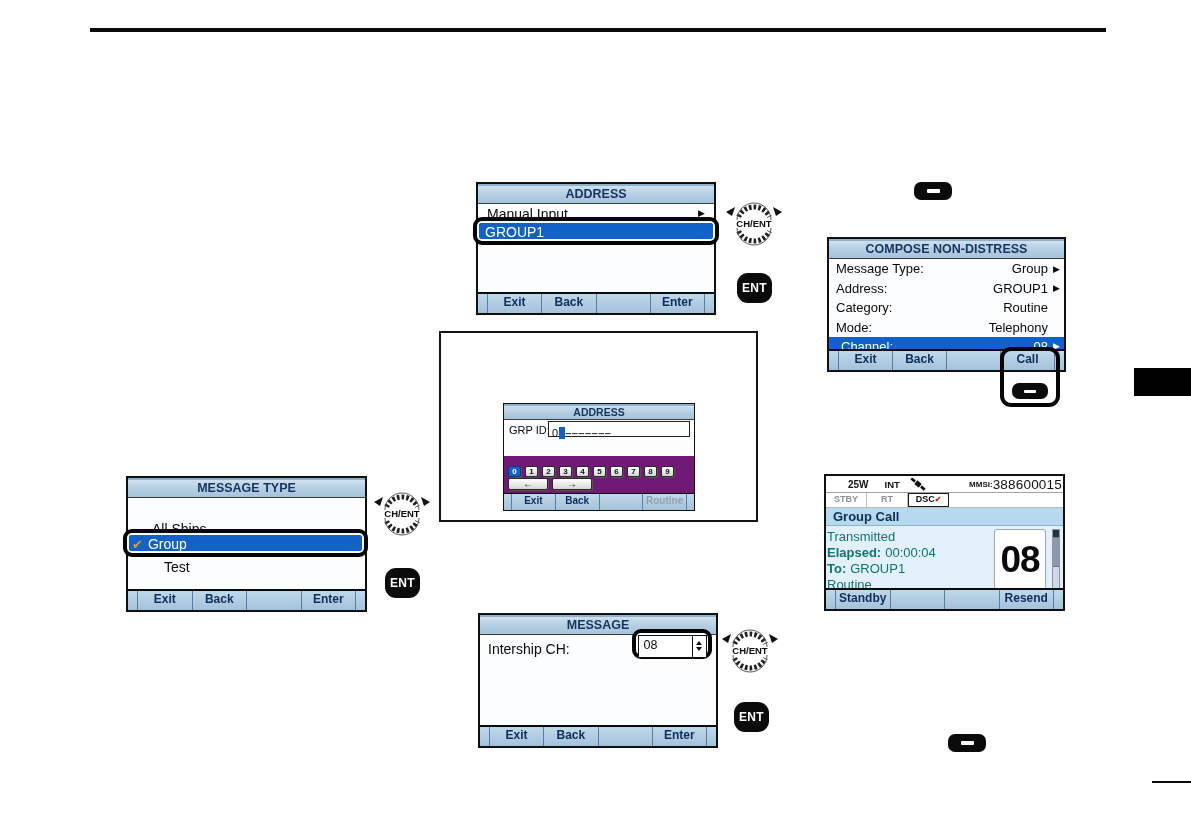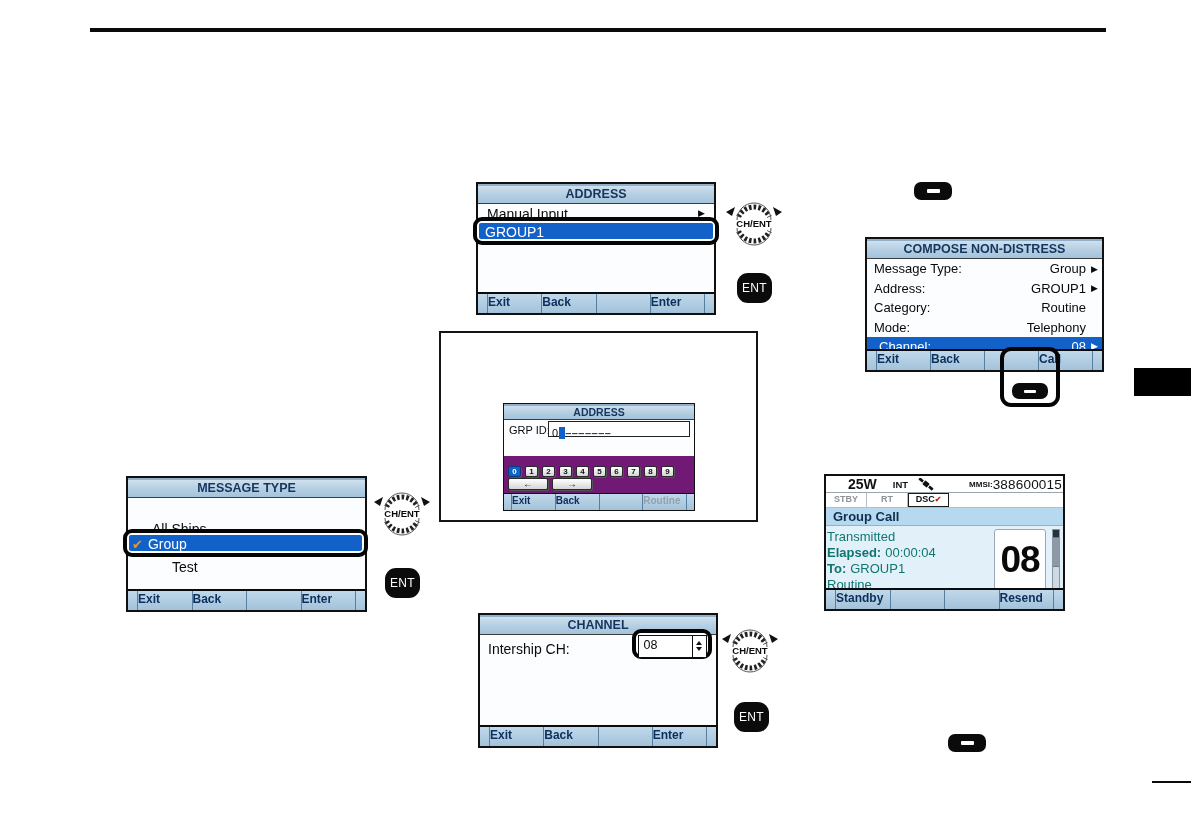--- a/index.html
+++ b/index.html
@@ -15,21 +15,21 @@
     height:19px;background:linear-gradient(#d6e4f0 0%,#b5cfe3 55%,#a4c3db 100%);
     border-bottom:1.5px solid #3d3d3d;box-shadow:inset 0 2px 0 #8fb0c8;
     text-align:center;font-weight:bold;font-size:12.5px;line-height:20px;color:#15355e;
   }
   .skbar{
     position:absolute;left:0;right:0;bottom:0;height:19px;display:flex;
     background:linear-gradient(#c0d8ea 0%,#a3c2da 100%);border-top:2px solid #0a0a0a;
   }
   .skbar .pad{width:9px;}
   .skbar .sk{
-    flex:1;border-left:1px solid #567f9e;text-align:left;
+    flex:1;border-left:1px solid #567f9e;text-align:center;
     font-weight:bold;font-size:12px;line-height:17px;color:#0c2f5c;
     white-space:nowrap;overflow:hidden;
   }
   .skbar .endpad{width:9px;border-left:1px solid #567f9e;}
   .skbar.small{height:16px;border-top:1.5px solid #0a0a0a;}
   .skbar.small .sk{font-size:10px;line-height:14px;}
   .skbar.small .pad,.skbar.small .endpad{width:7px;}
   .sk.disabled{color:#93a1ad;}
 
   .listrow{position:absolute;left:0;right:0;height:18px;font-size:14px;color:#0a0a0a;padding-left:9px;}
@@ -64,21 +64,21 @@
   .gline{font-size:13px;line-height:16px;color:#0f766e;padding-left:1px;white-space:nowrap;}
   .gline b{margin-right:4px;}
 
   
   .pill{position:absolute;background:#0b0b0b;border-radius:7px;display:flex;align-items:center;justify-content:center;}
   .pill .dash{width:13px;height:3.5px;background:#ffffff;border-radius:1px;}
 
   
   .entbtn{
     position:absolute;width:35px;height:30px;background:#0b0b0b;border-radius:11px;
-    color:#ffffff;font-weight:normal;font-size:12px;display:flex;align-items:center;justify-content:center;
+    color:#ffffff;font-weight:bold;font-size:12px;display:flex;align-items:center;justify-content:center;
     letter-spacing:.3px;
   }
 
   
   .key{
     display:inline-block;width:13px;height:11px;margin-right:4px;box-sizing:border-box;
     background:linear-gradient(#ffffff,#d5d5d5);border:1px solid #2a2a2a;border-radius:2px;
     box-shadow:1px 1px 0 #555;font-size:8px;font-weight:bold;line-height:10px;text-align:center;color:#111;
   }
   .key.sel{background:#1161c9;color:#fff;border-color:#0a3a7a;}
@@ -137,21 +137,21 @@
   <polygon points="1,16 10,11 7,20" fill="#111"></polygon>
   <polygon points="57,16 48,11 51,20" fill="#111"></polygon>
   <text x="29" y="31" text-anchor="middle" font-family="Liberation Sans,sans-serif" font-size="9.5" font-weight="bold" fill="#0a0a0a">CH/ENT</text>
 </svg>
 <div class="entbtn" style="left:737px;top:273px;">ENT</div>
 
 <div class="pill" style="left:914px;top:182px;width:38px;height:18px;">
   <div class="dash"></div>
 </div>
 
-<div class="screen" style="left:827px;top:237px;width:239px;height:135px;margin-left:38px;">
+<div class="screen" style="left:827px;top:237px;width:239px;height:135px;">
   <div class="hdr">COMPOSE NON-DISTRESS</div>
   <div class="crow">
     <span class="cl">Message Type:</span>
       <span class="sp"></span>
     <span class="cv">Group</span>
     <span class="ca">▶</span>
   </div>
   <div class="crow">
     <span class="cl">Address:</span>
       <span class="sp"></span>
@@ -220,21 +220,21 @@
 <div class="screen" style="left:126px;top:476px;width:241px;height:136px;">
   <div class="hdr">MESSAGE TYPE</div>
   <div class="listrow" style="top:43px;padding-left:24px;">
     <span>All Ships</span>
   </div>
   <div class="callout" style="left:-5px;top:51px;width:245px;height:28px;">
     <div class="hl" style="padding-left:3px;">
       <span style="color:#e8972e;font-size:13px;margin-right:5px;">✔</span><span>Group</span>
     </div>
   </div>
-  <div class="listrow" style="top:81px;padding-left:24px;margin-left:20px;">
+  <div class="listrow" style="top:81px;padding-left:36px;">
     <span>Test</span>
   </div>
   <div class="skbar">
     <div class="pad"></div>
     <div class="sk">Exit</div>
     <div class="sk">Back</div>
     <div class="sk"></div>
     <div class="sk">Enter</div>
     <div class="endpad"></div>
   </div>
@@ -246,21 +246,21 @@
   <path d="M12,24 A17,17 0 0 1 46,24" fill="none" stroke="#555" stroke-width="1"></path>
   <path d="M12,32 A17,17 0 0 0 46,32" fill="none" stroke="#555" stroke-width="1"></path>
   <polygon points="1,16 10,11 7,20" fill="#111"></polygon>
   <polygon points="57,16 48,11 51,20" fill="#111"></polygon>
   <text x="29" y="31" text-anchor="middle" font-family="Liberation Sans,sans-serif" font-size="9.5" font-weight="bold" fill="#0a0a0a">CH/ENT</text>
 </svg>
 <div class="entbtn" style="left:385px;top:568px;">ENT</div>
 
 <div class="screen" style="left:824px;top:474px;width:241px;height:137px;">
   <div class="statusbar">
-    <span style="margin-left:22px;font-size:14px;">25W</span>
+    <span style="margin-left:22px;font-size:10px;">25W</span>
     <span style="margin-left:16px;font-size:9.5px;">INT</span>
     <svg width="16" height="13" viewBox="0 0 16 13" style="margin-left:10px;">
       <g transform="rotate(40 8 6)" fill="#111">
         <rect x="5.2" y="3.6" width="5.6" height="4.8" rx="0.6"></rect>
         <rect x="-0.8" y="4.6" width="5" height="2.8" rx="0.5"></rect>
         <rect x="11.8" y="4.6" width="5" height="2.8" rx="0.5"></rect>
       </g>
     </svg>
     <span style="flex:1;"></span>
     <span style="font-size:8px;">MMSI:</span>
@@ -293,21 +293,21 @@
     <div class="pad"></div>
     <div class="sk">Standby</div>
     <div class="sk"></div>
     <div class="sk"></div>
     <div class="sk">Resend</div>
     <div class="endpad"></div>
   </div>
 </div>
 
 <div class="screen" style="left:478px;top:613px;width:240px;height:135px;">
-  <div class="hdr">CHANNEL</div>
+  <div class="hdr">MESSAGE</div>
   <span class="abs" style="left:8px;top:26px;font-size:14px;color:#0a0a0a;">Intership CH:</span>
   <div class="callout" style="left:152px;top:14px;width:80px;height:30px;padding:1.5px;">
     <div class="spinbox">
       <span class="spinval">08</span>
       <span class="spincell">
         <span class="tri-up"></span>
         <span class="tri-down"></span>
       </span>
     </div>
   </div>

